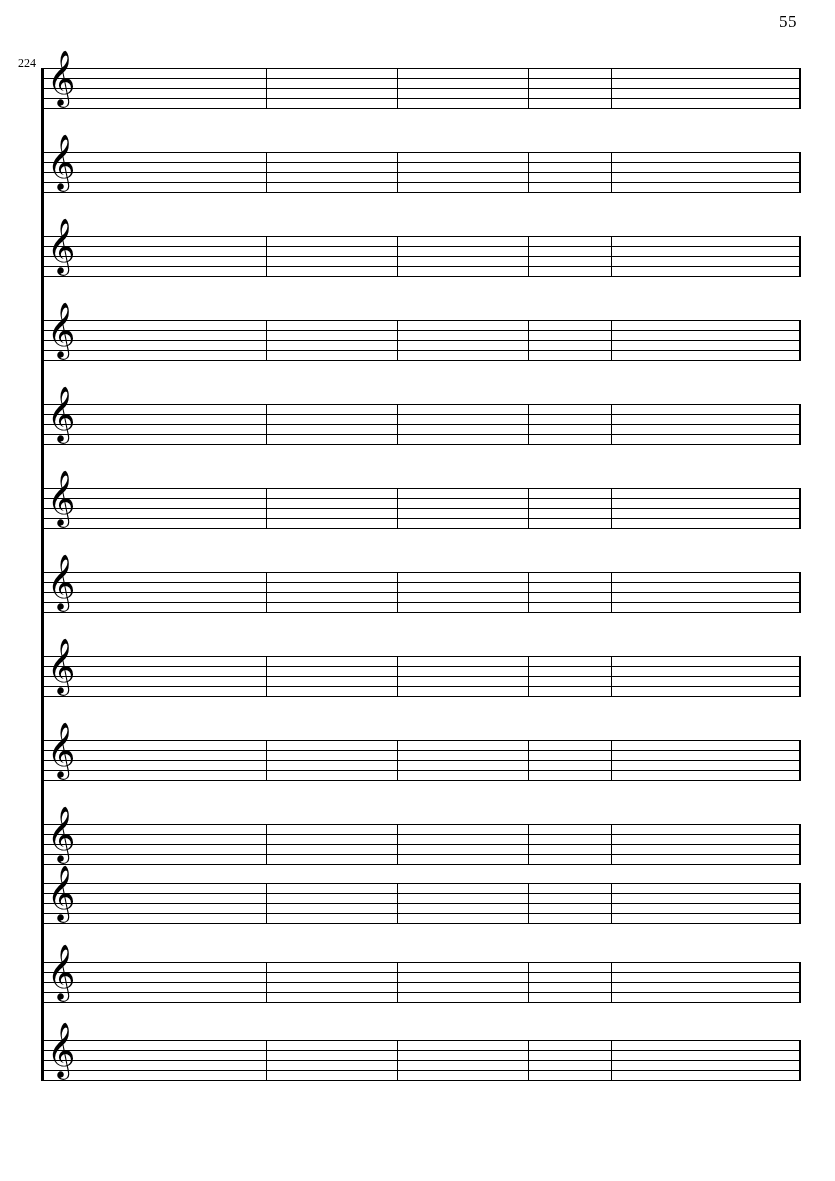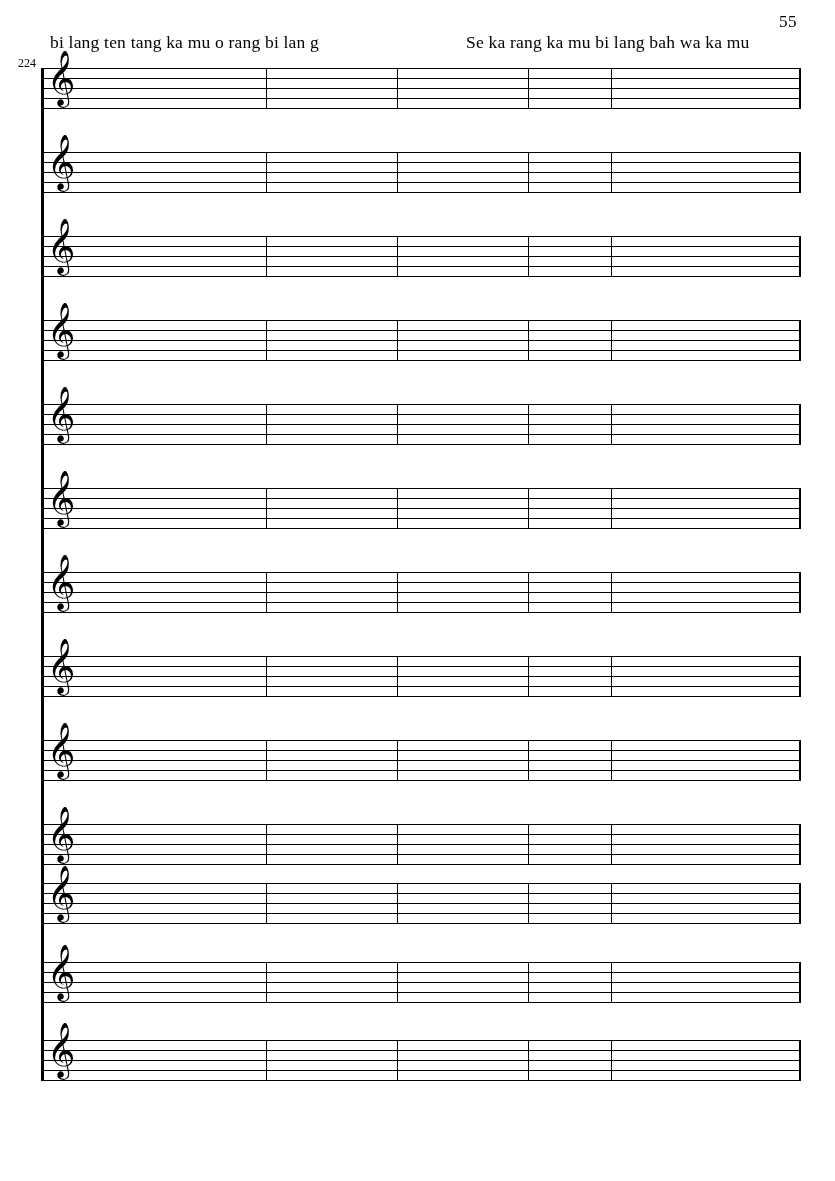--- a/index.html
+++ b/index.html
@@ -105,23 +105,21 @@
     background: #000000;
   }
 </style>
 </head>
 <body>
 
 <div class="page">
 
   <div class="page-number">55</div>
 
-  <div class="lyric-line lyric-left">bi lang ten tang ka mu  o rang bi lan g</div>
-
-  <div class="lyric-line lyric-right">Se ka rang ka mu bi lang bah wa ka mu</div>
+
 
   <div class="measure-number">224</div>
 
   <div class="system-spine"></div>
 
   <div id="staff-container">
       <div class="staff-block" style="top: 68px;">
         <div class="staff-lines">
           <div class="ln l0"></div>
           <div class="ln l1"></div>

